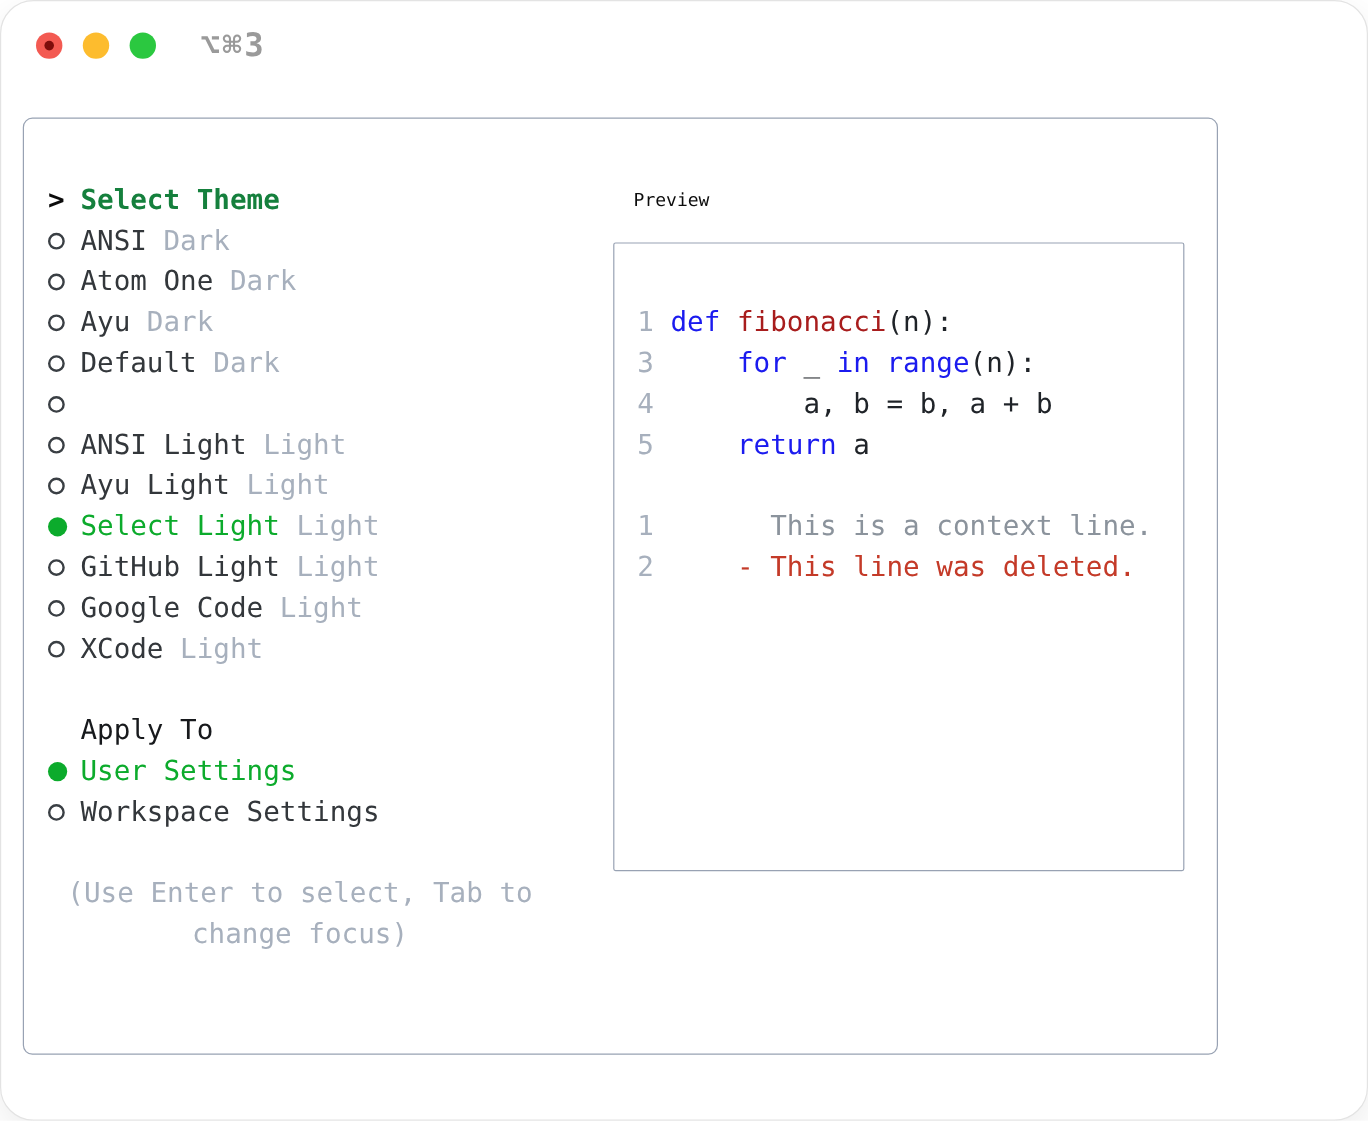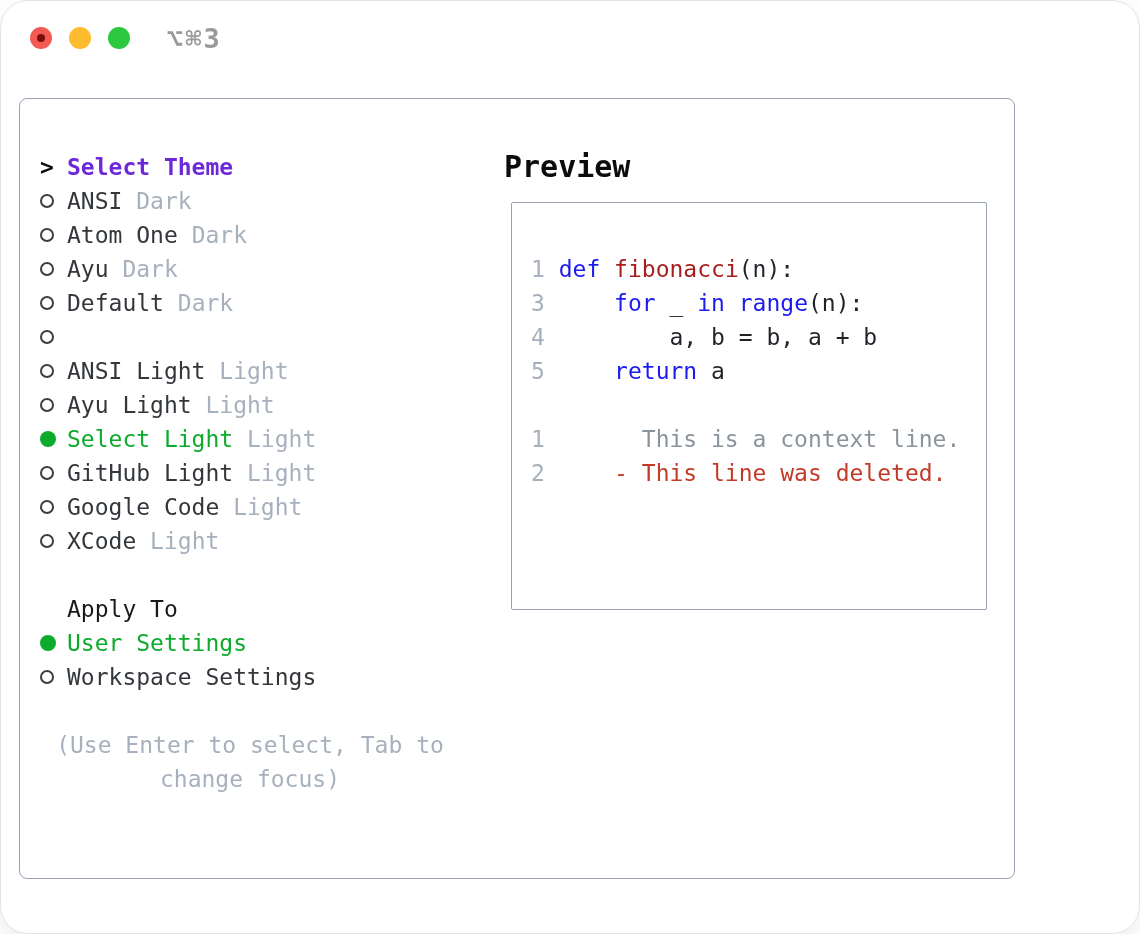--- a/index.html
+++ b/index.html
@@ -30,30 +30,30 @@
   .leftcol{position:absolute;left:20px;top:51px;width:450px;font-size:23px;line-height:34px;color:var(--ink);}
   .row{display:flex;height:34px;align-items:center;}
   .marker{width:27px;flex:0 0 27px;display:flex;align-items:center;}
   .cursor{font-weight:bold;color:#0c0c0c;}
   .radio{width:14px;height:14px;border:2px solid #3a3f44;border-radius:50%;}
   .radio.on{width:16px;height:16px;border:none;background:var(--green);}
   .lbl{white-space:pre;}
   .lbl .name{color:#33373b;}
   .lbl .name.sel{color:var(--green);}
   .lbl .variant{color:var(--muted);}
-  .hdr .lbl{font-weight:bold;color:#6d28d9;}
+  .hdr .lbl{font-weight:bold;color:#15803d;}
   .spacer{height:34px;}
   .subhdr{padding-left:27px;color:#17191c;}
   .opt .lbl{color:#33373b;}
   .opt .lbl.sel{color:var(--green);}
   .hint{width:420px;color:var(--muted);white-space:normal;text-align:center;}
   
-  .preview-title{position:absolute;left:484px;top:51px;height:34px;line-height:34px;font-size:30px;font-weight:bold;color:#0c0c0c;}
+  .preview-title{position:absolute;left:508px;top:51px;height:34px;line-height:34px;font-size:15px;font-weight:normal;color:#0c0c0c;}
   .preview-box{
-    position:absolute;left:491px;top:103px;width:476px;height:408px;
+    position:absolute;left:491px;top:103px;width:476px;height:524px;
     border:1.5px solid var(--border);border-radius:2px;background:#fff;
     padding:49px 12px 0 19px;overflow:hidden;
   }
   .pline{height:34px;line-height:34px;font-size:23px;white-space:pre;}
   .pline .num{color:var(--muted);}
   .c-plain{color:var(--ink);}
   .c-kw{color:var(--kw);}
   .c-fn{color:var(--fn);}
   .c-ctx{color:var(--ctx);}
   .c-del{color:var(--del);text-align:right;}

